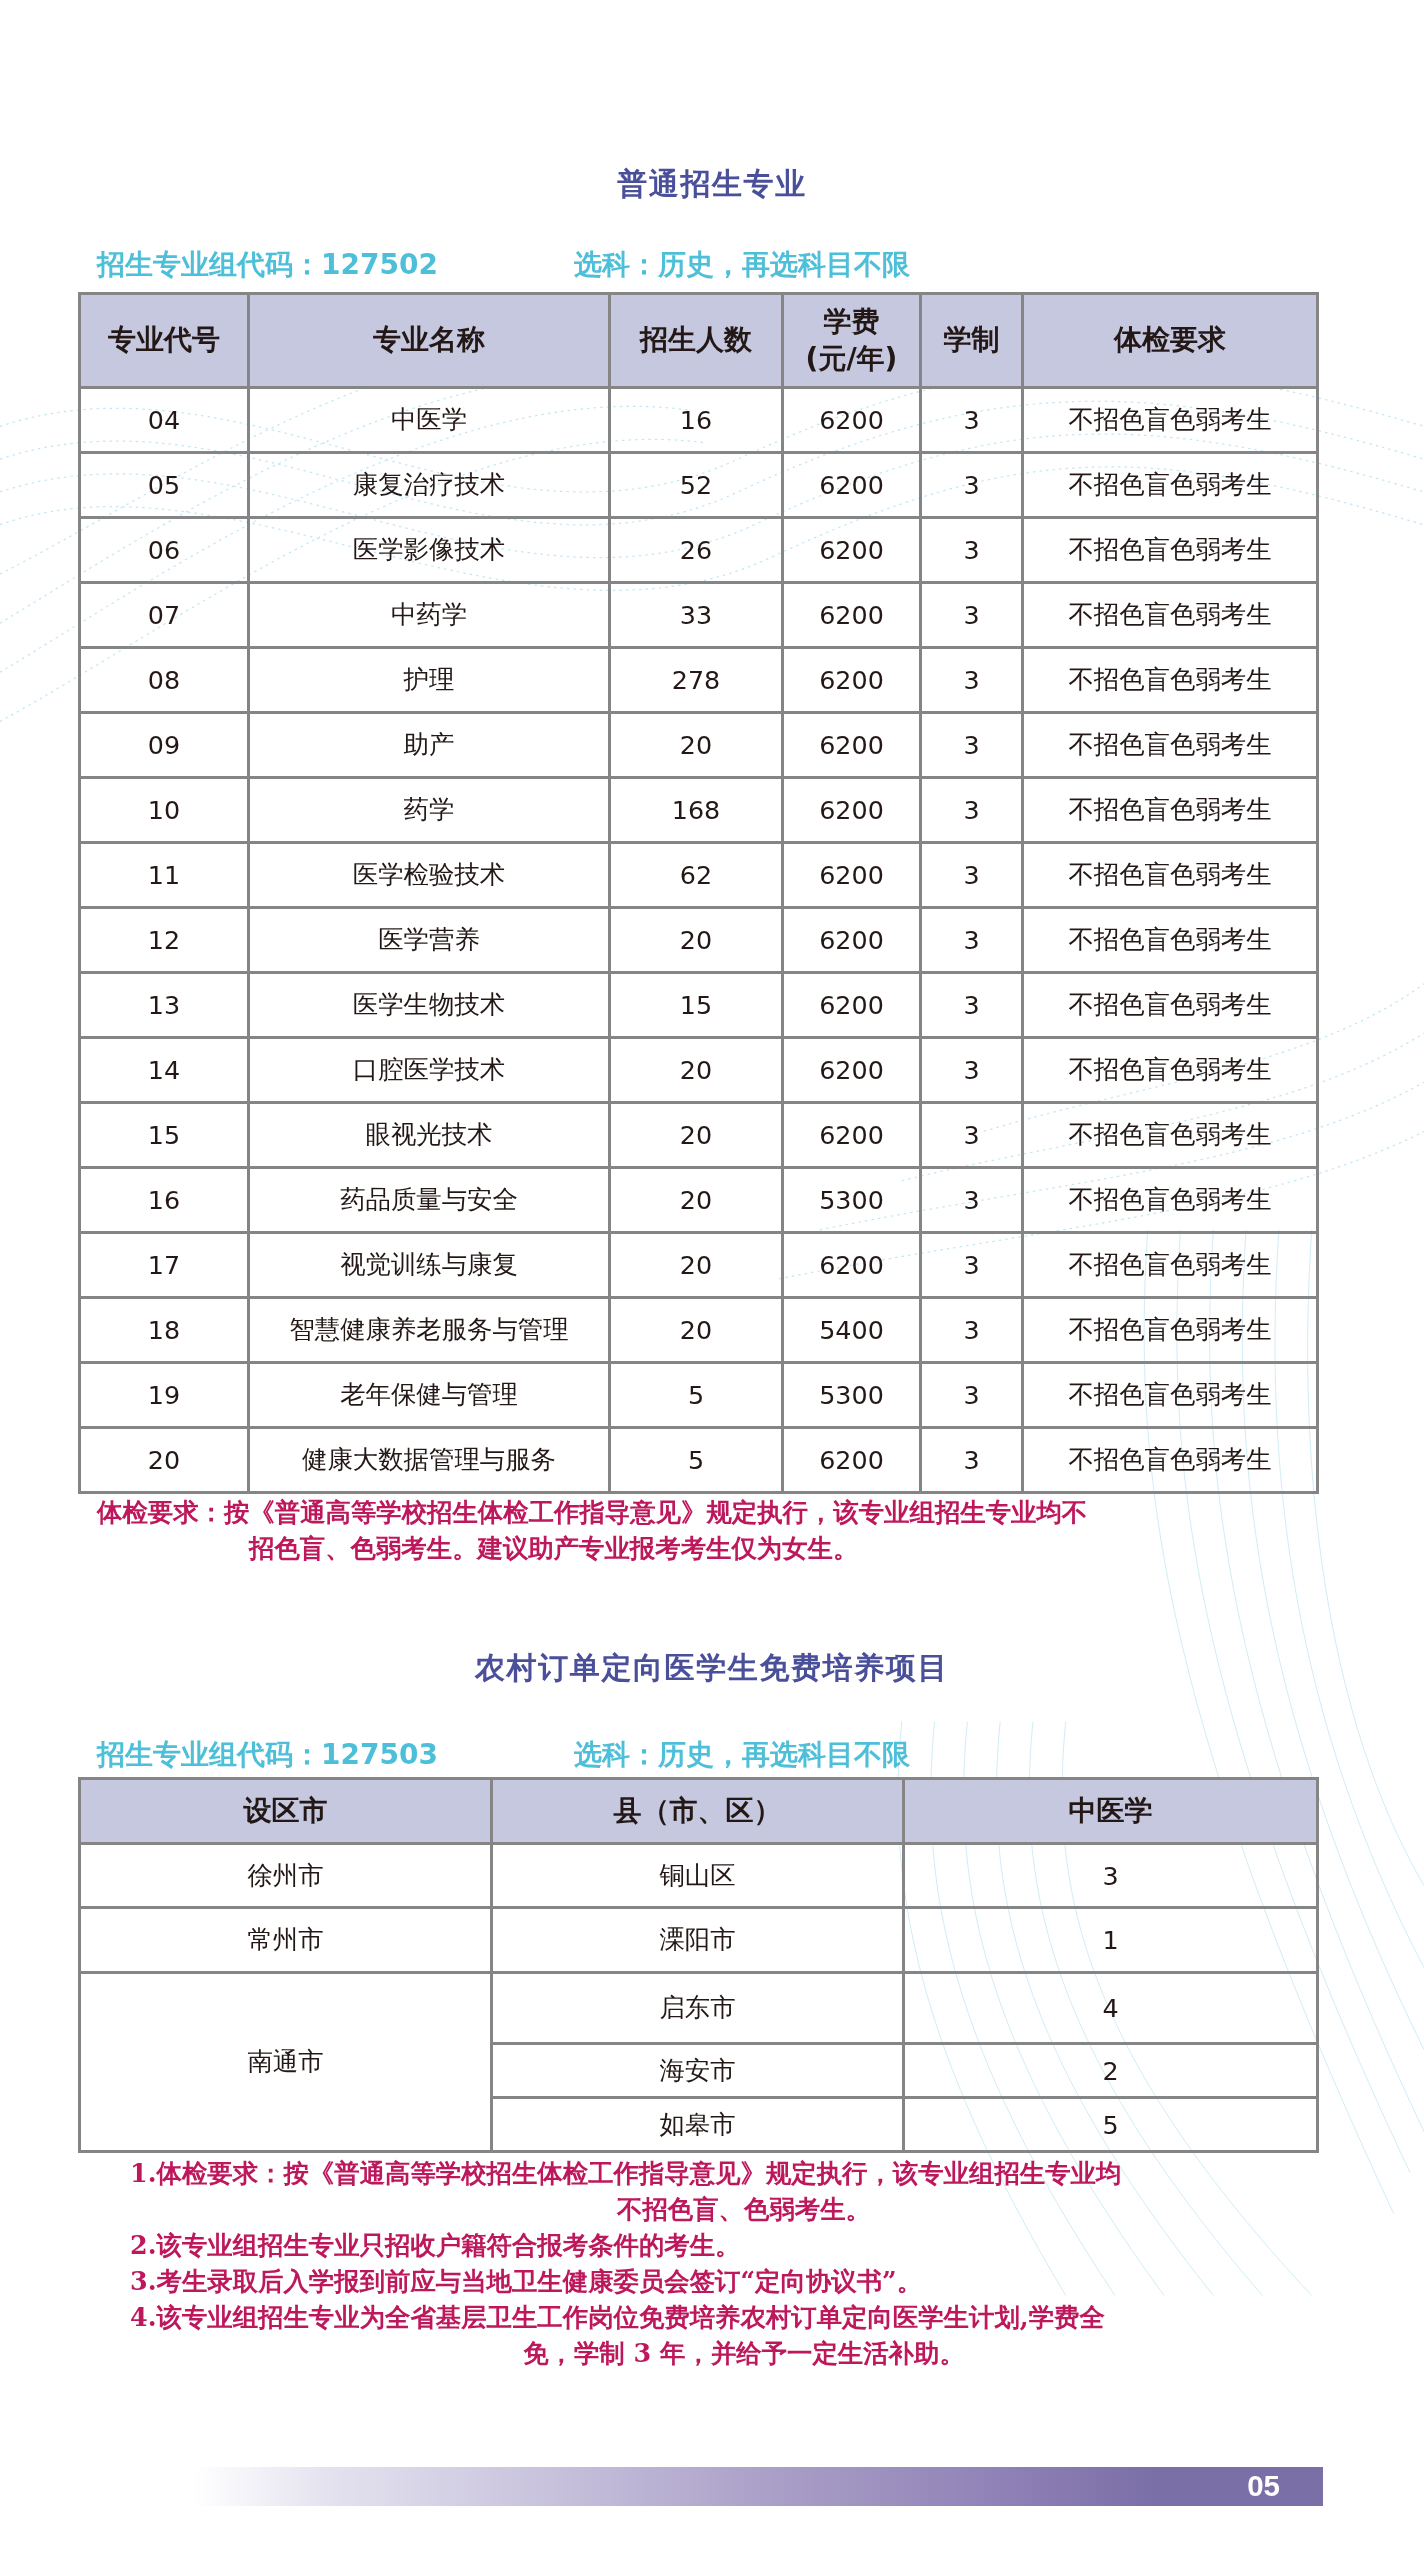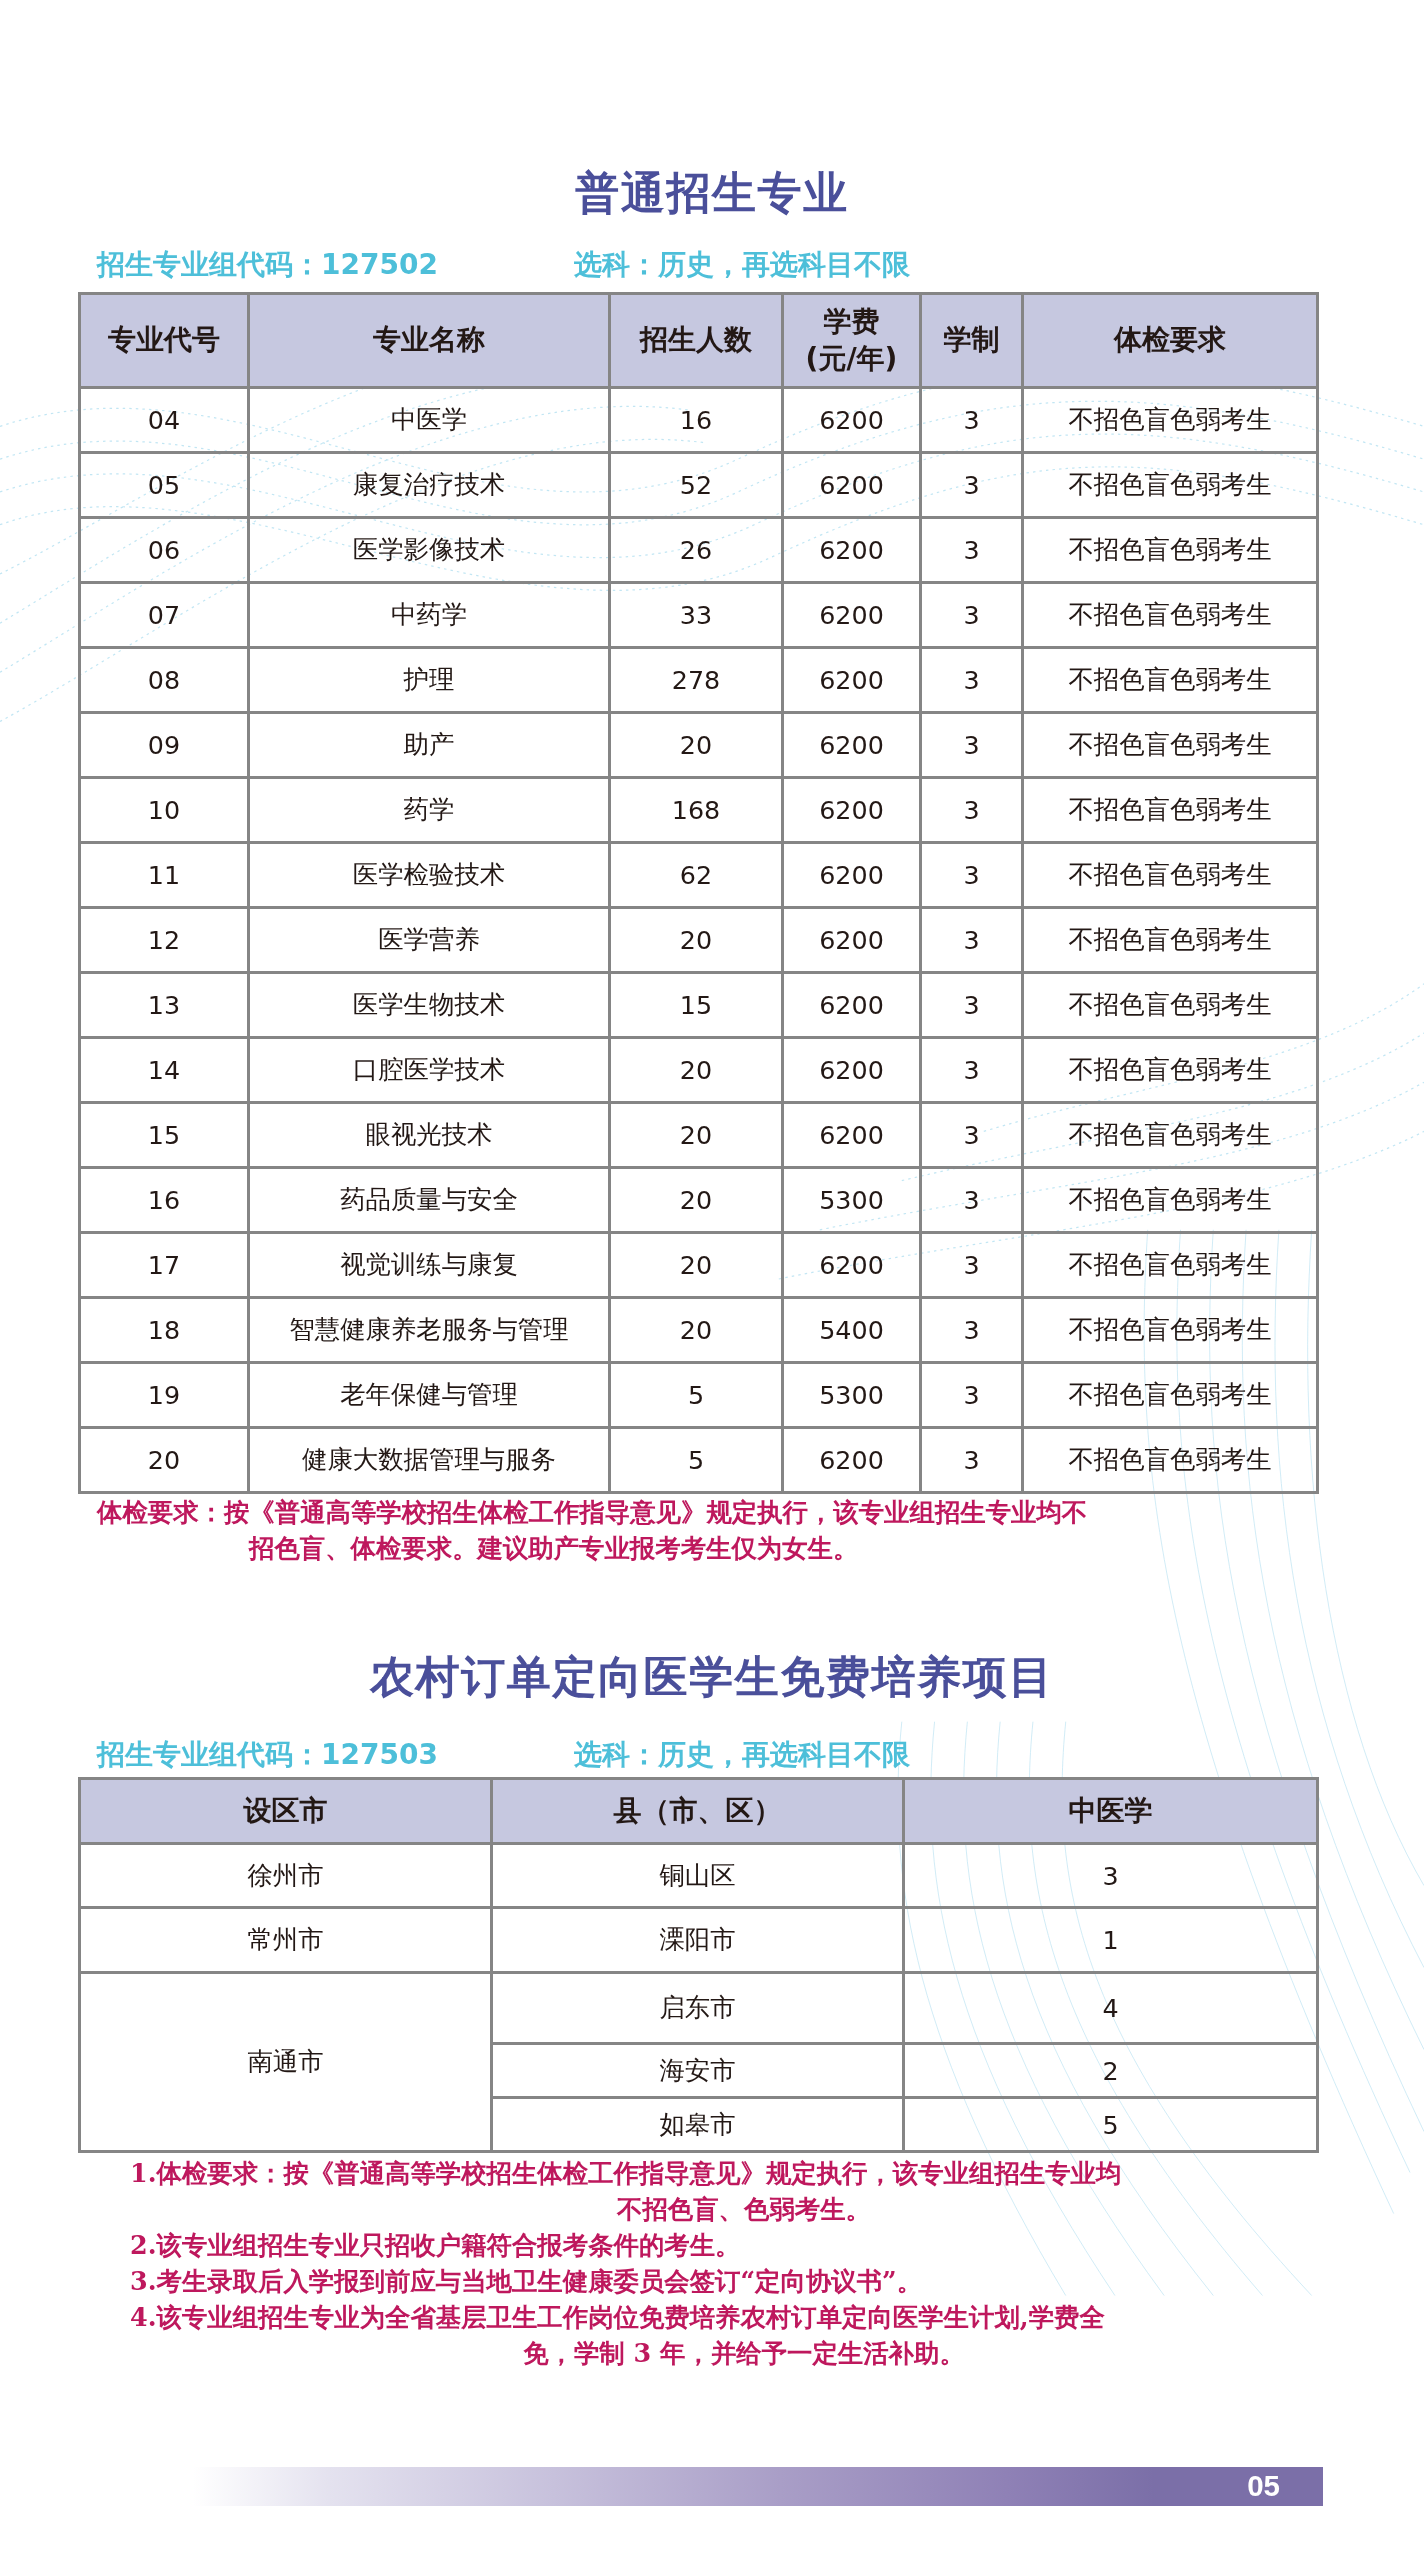--- a/index.html
+++ b/index.html
@@ -3,21 +3,21 @@
 <meta charset="utf-8">
 <style>
   * { margin: 0; padding: 0; box-sizing: border-box; }
   html, body { width: 1424px; height: 2576px; background: #ffffff; overflow: hidden; }
   body { position: relative; font-family: "DejaVu Sans", "Liberation Sans", sans-serif; color: #231815; }
 
   .bg-waves { position: absolute; left: 0; top: 0; width: 1424px; height: 2576px; pointer-events: none; z-index: 0; }
 
   .page-title {
     position: absolute; left: 0; width: 1424px; text-align: center;
-    font-weight: bold; color: #4a4f9a; font-size: 44px; letter-spacing: 1.6px; z-index: 2;
+    font-weight: bold; color: #4a4f9a; font-size: 30px; letter-spacing: 1.6px; z-index: 2;
   }
   #title1 { top: 164px; }
   #title2 { top: 1648px; }
 
   .group-line {
     position: absolute; font-weight: bold; color: #4dbfd9; font-size: 28px; z-index: 2; white-space: nowrap;
   }
   .g-code { left: 97px; }
   .g-subj { left: 574px; }
   #g1 { top: 246px; }
@@ -258,21 +258,21 @@
         <td>5</td>
         <td>6200</td>
         <td>3</td>
         <td>不招色盲色弱考生</td>
       </tr>
     </tbody>
 </table>
 
 <div id="note1" class="note">
   <span>体检要求：按《普通高等学校招生体检工作指导意见》规定执行，该专业组招生专业均不</span>
-  <span class="indent">招色盲、体检要求。建议助产专业报考考生仅为女生。</span>
+  <span class="indent">招色盲、色弱考生。建议助产专业报考考生仅为女生。</span>
 </div>
 
 <div id="title2" class="page-title">农村订单定向医学生免费培养项目</div>
 <span class="group-line g-code" style="top:1736px">招生专业组代码：127503</span>
 <span class="group-line g-subj" style="top:1736px">选科：历史，再选科目不限</span>
 
 <table id="table2" class="t">
   <colgroup>
     <col style="width:412px">
       <col style="width:412px">

